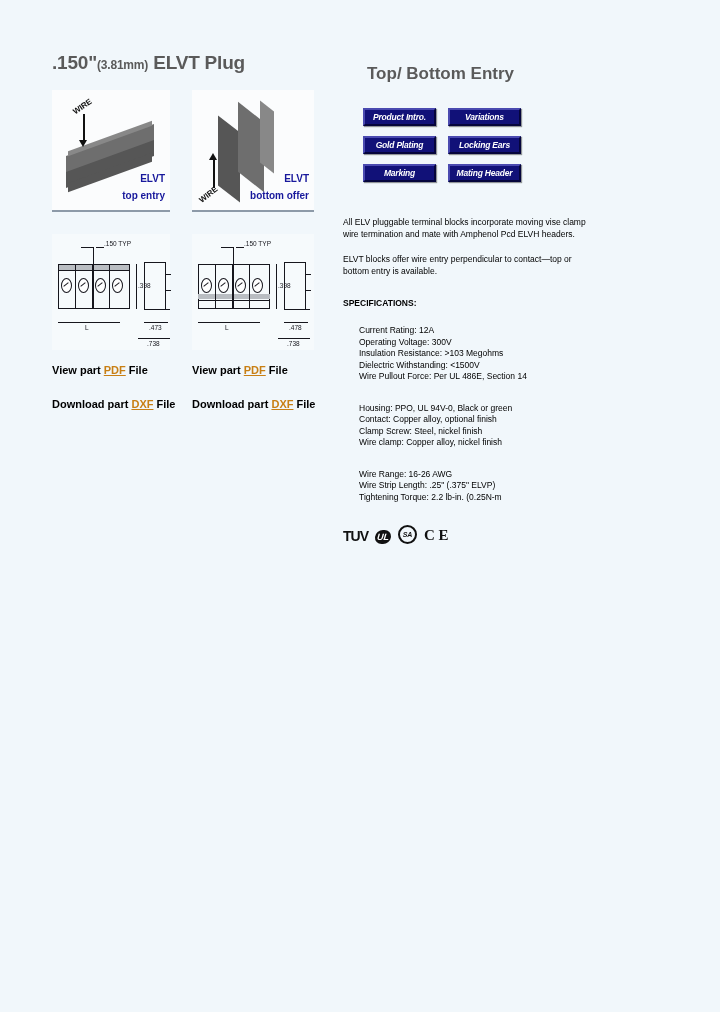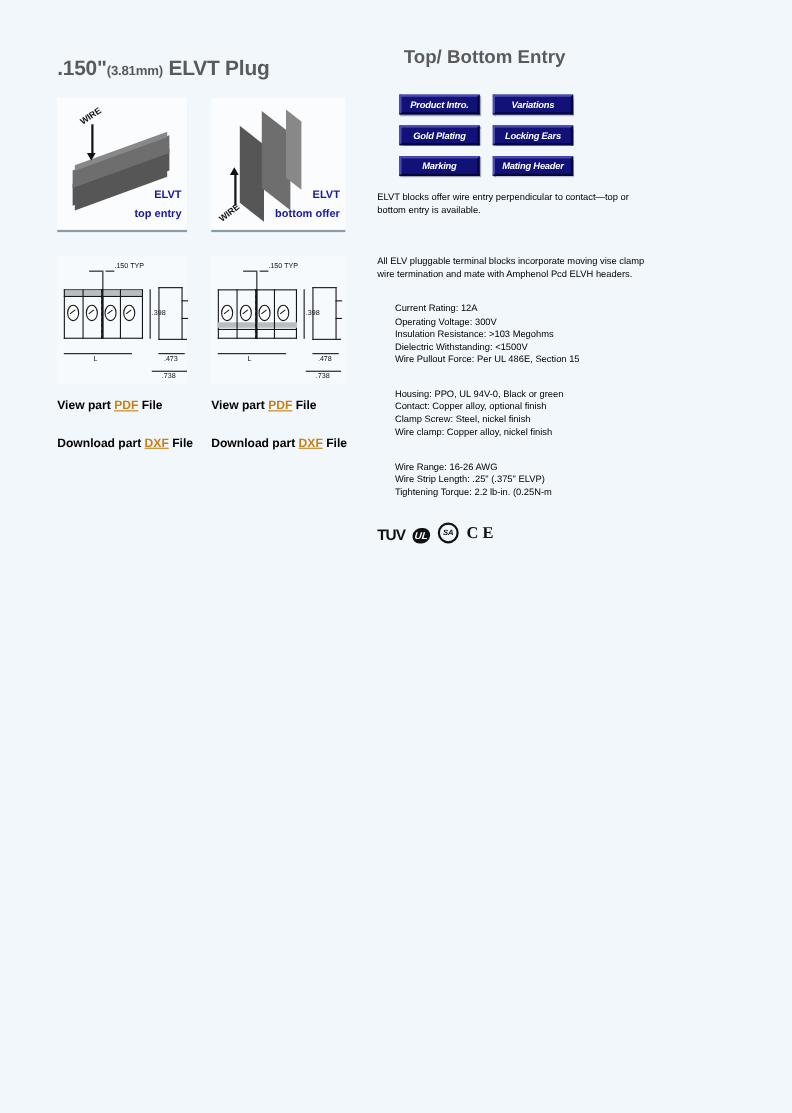--- a/index.html
+++ b/index.html
@@ -72,21 +72,21 @@
   
   .link-row{display:flex;gap:22px;margin-top:14px;}
   .link-cell{width:118px;text-align:left;font-size:11px;font-weight:bold;
     white-space:nowrap;color:#000;}
   .link-cell.second{width:122px;}
   .link-cell a{color:#c87f14;text-decoration:underline;font-weight:bold;}
   .link-row.dl-row{margin-top:22px;}
   .link-cell.wide{width:118px;font-size:11px;}
 
   
-  .right-col{position:absolute;left:343px;top:40px;width:250px;}
+  .right-col{position:absolute;left:343px;top:62px;width:250px;}
   .right-title{
     font-size:17px;font-weight:bold;color:#5a5a5a;
     margin:0 0 22px 24px;line-height:24px;white-space:nowrap;
   }
   .btn-grid{
     display:grid;grid-template-columns:73px 73px;gap:10px 12px;
     margin:0 0 0 20px;
   }
   .navbtn{
     background:#111178;
@@ -261,30 +261,31 @@
 
     <div class="btn-grid">
       <div class="navbtn">Product Intro.</div>
       <div class="navbtn">Variations</div>
       <div class="navbtn">Gold Plating</div>
       <div class="navbtn">Locking Ears</div>
       <div class="navbtn">Marking</div>
       <div class="navbtn">Mating Header</div>
     </div>
 
+    <p class="para p1">All ELV pluggable terminal blocks incorporate moving vise clamp wire termination and mate with Amphenol Pcd ELVH headers.</p>
     <p class="para p2">ELVT blocks offer wire entry perpendicular to contact—top or bottom entry is available.</p>
-    <p class="para p1">All ELV pluggable terminal blocks incorporate moving vise clamp wire termination and mate with Amphenol Pcd ELVH headers.</p>
 
     <div class="sec">
+      <p class="sec-head">SPECIFICATIONS:</p>
       <ul>
         <li>Current Rating: 12A</li>
         <li>Operating Voltage: 300V</li>
         <li>Insulation Resistance: &gt;103 Megohms</li>
         <li>Dielectric Withstanding: &lt;1500V</li>
-        <li>Wire Pullout Force: Per UL 486E, Section 15</li>
+        <li>Wire Pullout Force: Per UL 486E, Section 14</li>
       </ul>
     </div>
 
     <div class="sec">
       <ul>
         <li>Housing: PPO, UL 94V-0, Black or green</li>
         <li>Contact: Copper alloy, optional finish</li>
         <li>Clamp Screw: Steel, nickel finish</li>
         <li>Wire clamp: Copper alloy, nickel finish</li>
       </ul>

